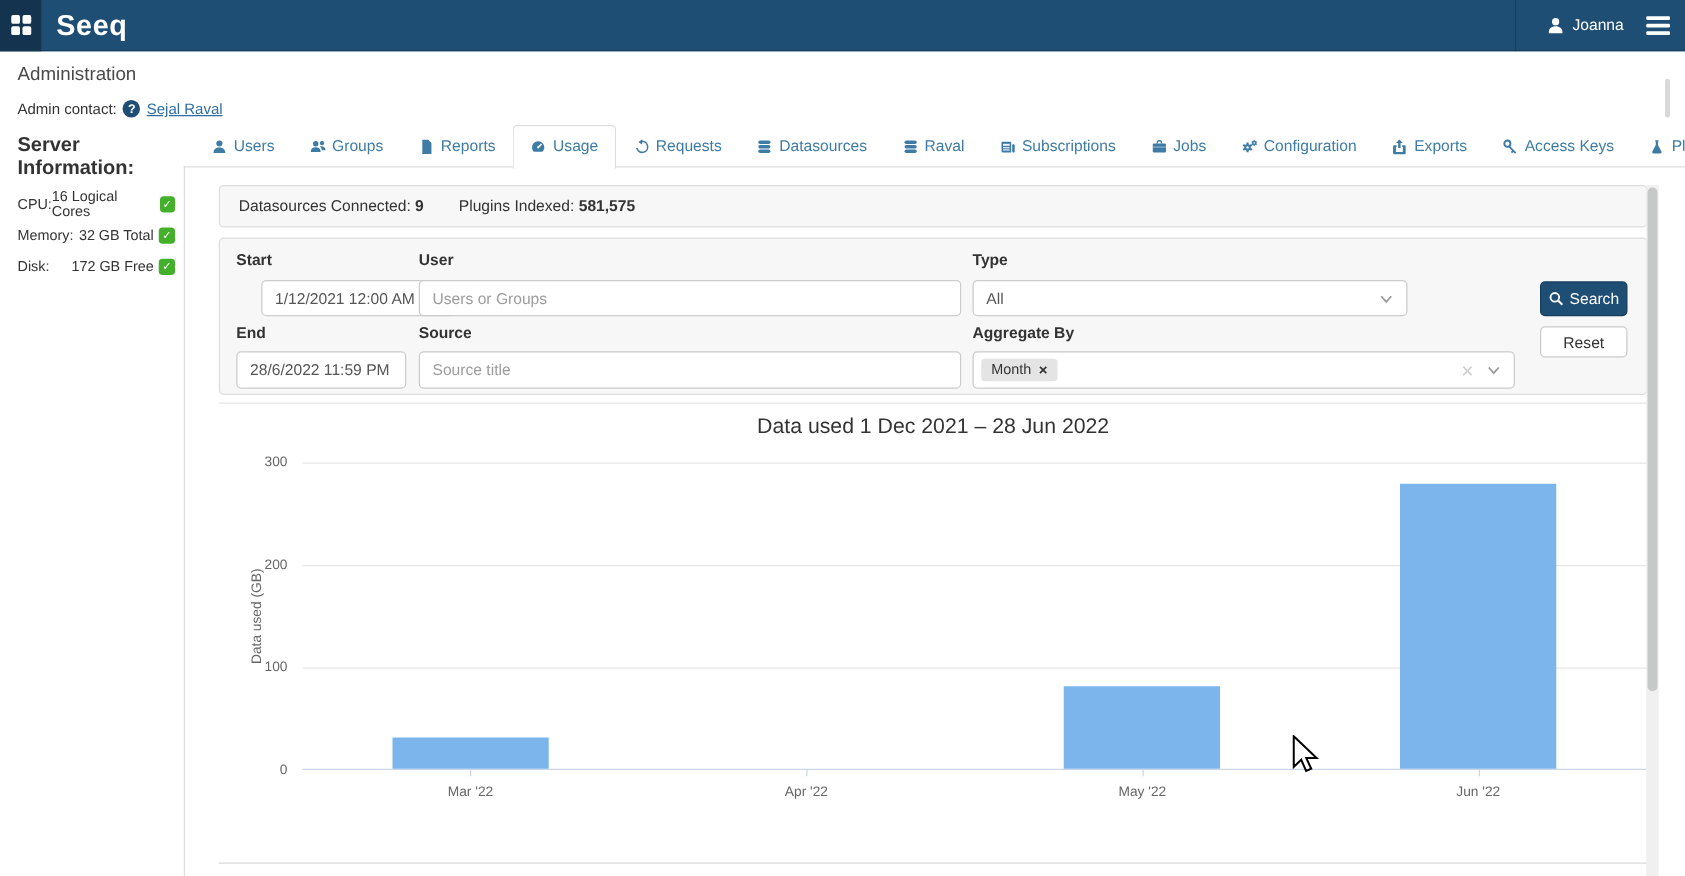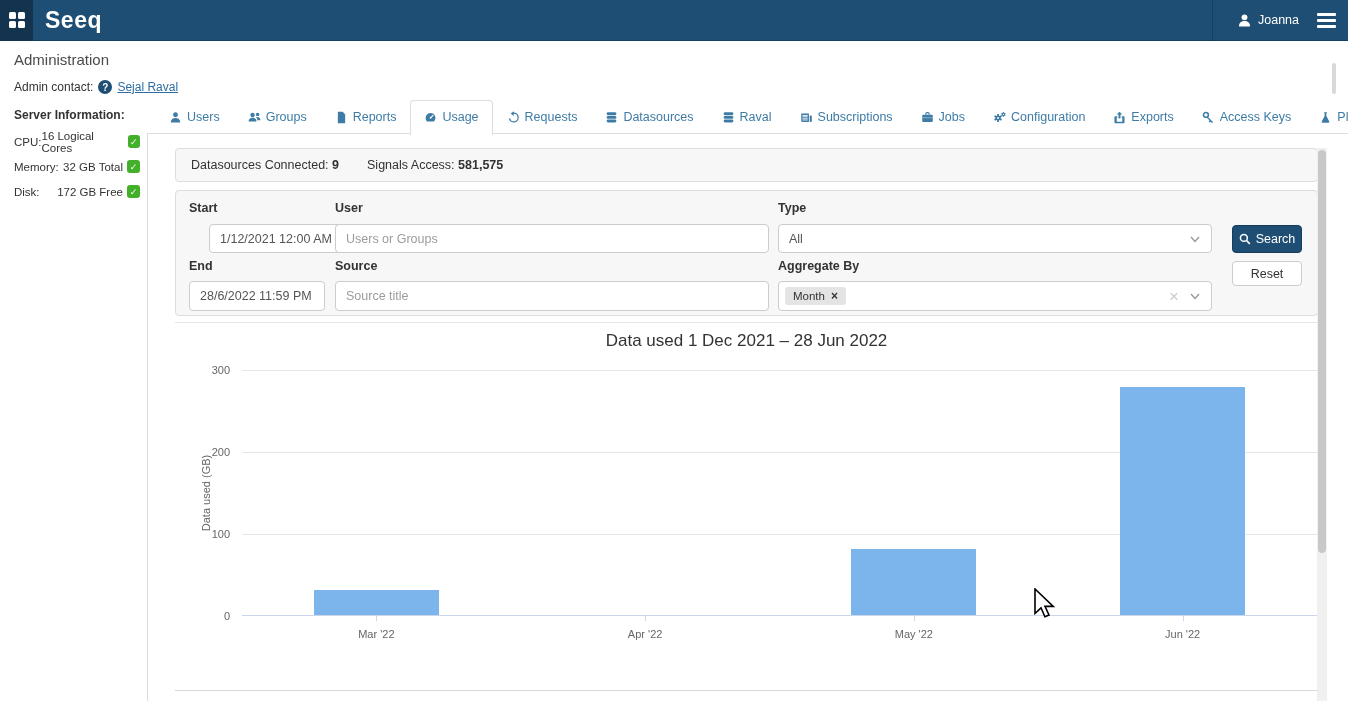--- a/index.html
+++ b/index.html
@@ -20,21 +20,21 @@
   #hamburger { display:flex; flex-direction:column; gap:3px; padding:0 12px 0 8px; cursor:pointer; }
   #hamburger i { display:block; width:19px; height:3px; background:#fff; border-radius:1px; }
 
   
   #sidebar { position:absolute; left:0; top:41px; width:147px; }
   #page-title { font-size:15px; color:#4a4a4a; font-weight:400; margin:10px 0 0 14px; }
   #admin-row { display:flex; align-items:center; gap:5px; margin:12px 0 0 14px; font-size:12px; color:#333; white-space:nowrap; }
   .q-icon { width:14px; height:14px; border-radius:50%; background:#1f4e74; color:#fff; font-size:10px; font-weight:700;
     display:inline-flex; align-items:center; justify-content:center; flex:0 0 auto; }
   #admin-link { color:#2e6da4; text-decoration:underline; cursor:pointer; }
-  #server-info-label { margin:14px 0 0 14px; font-size:12px; font-weight:700; color:#333; }
+  #server-info-label { margin:14px 0 0 14px; font-size:16px; font-weight:700; color:#333; }
   #stats { margin:7px 0 0 14px; width:126px; }
   .stat-row { display:flex; align-items:center; font-size:11.5px; color:#333; height:25px; }
   .stat-val { margin-left:auto; margin-right:4px; }
   .check-badge { width:13px; height:13px; background:#43b02a; border-radius:3px; color:#fff; font-size:9px; font-weight:700;
     display:inline-flex; align-items:center; justify-content:center; }
 
   
   #content-vline { position:absolute; left:147px; top:133px; width:1px; height:568px; background:#ddd; }
   #tab-strip { position:absolute; left:148px; top:99px; width:1200px; height:35px; display:flex; align-items:flex-end; padding-left:7px; }
   #tab-strip::after { content:""; position:absolute; left:-1px; right:-60px; bottom:0; height:1px; background:#ddd; }
@@ -258,37 +258,37 @@
           <path d="M6.3 1.5h3.4v1.3h-.6v3.4l3.4 6.3a1.4 1.4 0 0 1-1.2 2H4.7a1.4 1.4 0 0 1-1.2-2l3.4-6.3V2.8h-.6z"></path>
         </svg>
         <span>Plugins</span>
       </div>
     </nav>
 
   <section class="well" id="info-panel">
     <span>Datasources Connected:</span>&nbsp;
     <b>9</b>
     <span class="info-gap"></span>
-    <span>Signals Access:</span>&nbsp;
+    <span>Plugins Indexed:</span>&nbsp;
     <b>581,575</b>
   </section>
 
   <section class="well" id="filter-panel">
     <label class="f-label" style="left:13px;top:10px">Start</label>
     <input class="f-input" style="left: 13px; top: 33px; width: 156px; height: 29px; margin-left: 20px;" value="1/12/2021 12:00 AM">
     <label class="f-label" style="left:13px;top:68px">End</label>
     <input class="f-input" style="left: 13px; top: 90px; width: 136px; height: 30px;" value="28/6/2022 11:59 PM">
 
     <label class="f-label" style="left:159px;top:10px">User</label>
     <input class="f-input" style="left: 159px; top: 33px; width: 434px; height: 29px;" placeholder="Users or Groups">
     <label class="f-label" style="left:159px;top:68px">Source</label>
     <input class="f-input" style="left: 159px; top: 90px; width: 434px; height: 30px;" placeholder="Source title">
 
     <label class="f-label" style="left:602px;top:10px">Type</label>
-    <div class="f-select" style="left:602px;top:33px;width:434px;height:29px">
+    <div class="f-select" style="left:602px;top:33px;width:348px;height:29px">
       <span>All</span>
       <span class="chev">
         <svg width="12" height="12" viewBox="0 0 12 12">
             <polyline points="2,4 6,8.5 10,4" fill="none" stroke="#999" stroke-width="1.4"></polyline>
           </svg>
       </span>
     </div>
     <label class="f-label" style="left:602px;top:68px">Aggregate By</label>
     <div class="f-select" style="left:602px;top:90px;width:434px;height:30px;padding-left:6px">
       <span class="tag">

